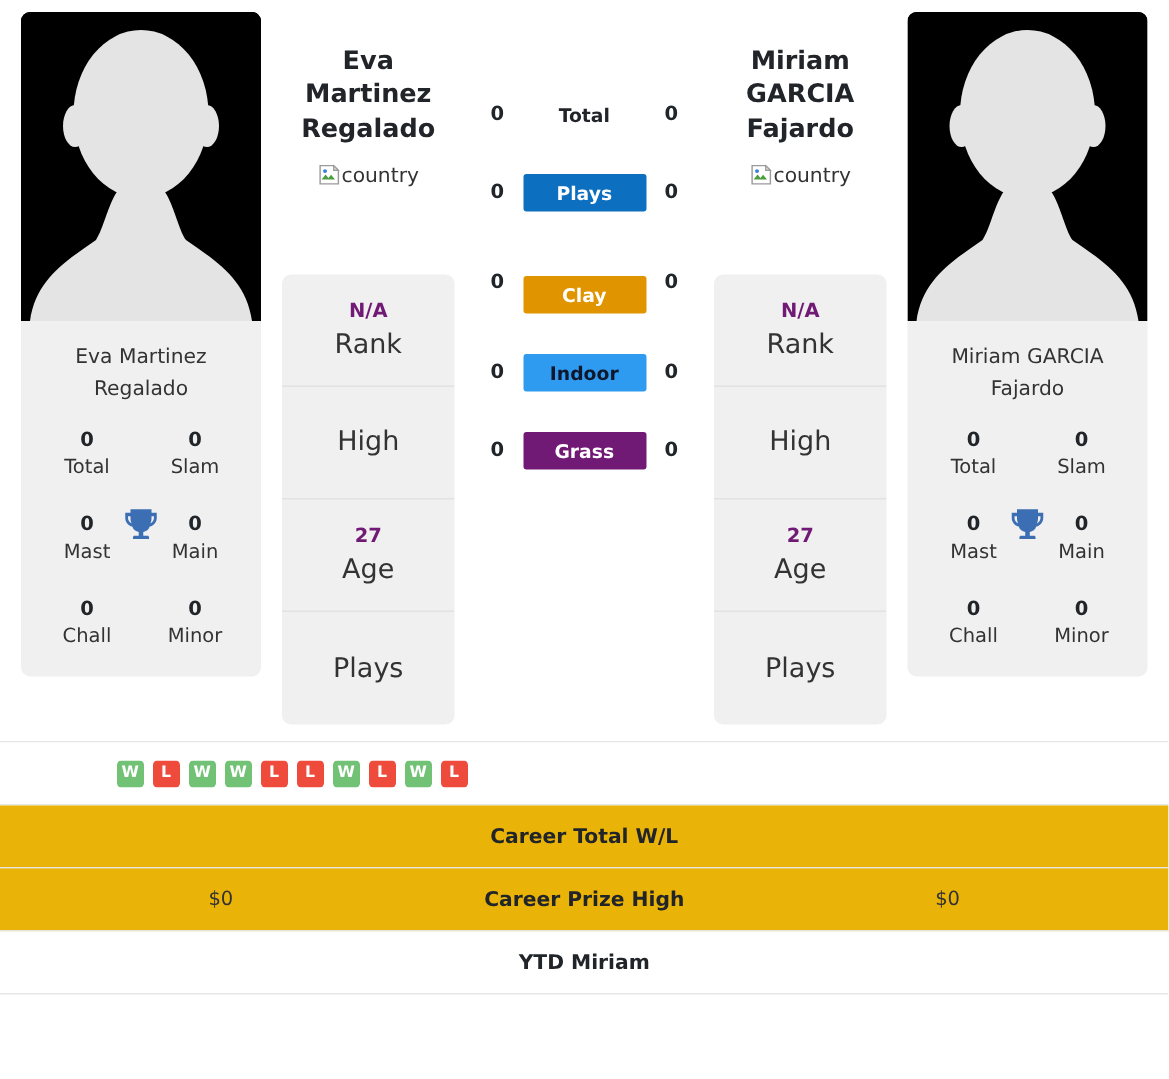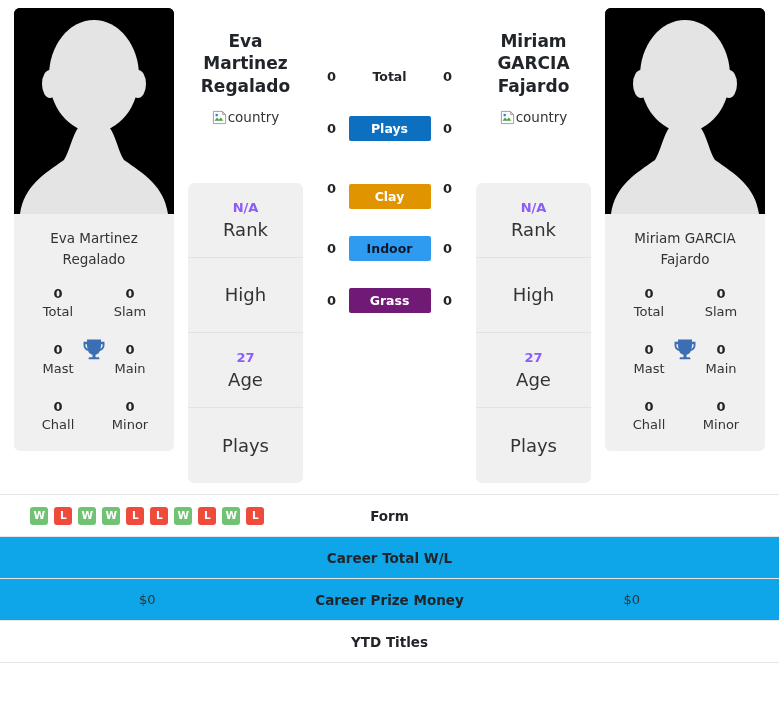--- a/index.html
+++ b/index.html
@@ -129,21 +129,21 @@
     border-bottom: 1px solid #e2e2e2;
     display: flex;
     flex-direction: column;
     align-items: center;
     justify-content: center;
   }
   .info-row:last-child { border-bottom: none; }
   .info-val {
     font-size: 13px;
     font-weight: bold;
-    color: #8b5cf6;
+    color: #701a75;
     line-height: 1.5;
   }
   .info-lab {
     font-size: 18px;
     color: #333333;
     line-height: 1.45;
   }
 
   
   .surface-col {
@@ -183,21 +183,21 @@
   .rows {
     border-top: 1px solid #e6e6e6;
   }
   .trow {
     display: flex;
     align-items: center;
     height: 41px;
     border-bottom: 1px solid #e6e6e6;
     background: #ffffff;
   }
-  .trow.striped { background: #0ea5e9; }
+  .trow.striped { background: #eab308; }
   .trow .side {
     flex: 1 1 0;
     text-align: center;
     font-size: 13px;
     color: #333333;
     overflow: hidden;
   }
   .trow .mid {
     flex: 0 0 190px;
     text-align: center;
@@ -448,37 +448,36 @@
           <div class="badge" style="background: rgb(114, 194, 118);">W</div>
           <div class="badge" style="background: rgb(114, 194, 118);">W</div>
           <div class="badge" style="background: rgb(239, 75, 60);">L</div>
           <div class="badge" style="background: rgb(239, 75, 60);">L</div>
           <div class="badge" style="background: rgb(114, 194, 118);">W</div>
           <div class="badge" style="background: rgb(239, 75, 60);">L</div>
           <div class="badge" style="background: rgb(114, 194, 118);">W</div>
           <div class="badge" style="background: rgb(239, 75, 60);">L</div>
         </div>
     </div>
-    <div class="mid">Form</div>
     <div class="side">
       <div class="form-badges" id="form-right-badges"></div>
     </div>
   </div>
 
   <div class="trow striped">
     <div class="side"></div>
     <div class="mid">Career Total W/L</div>
     <div class="side"></div>
   </div>
 
 
   <div class="trow striped">
     <div class="side">$0</div>
-    <div class="mid">Career Prize Money</div>
+    <div class="mid">Career Prize High</div>
     <div class="side">$0</div>
   </div>
 
   <div class="trow">
     <div class="side"></div>
-    <div class="mid">YTD Titles</div>
+    <div class="mid">YTD Miriam</div>
     <div class="side"></div>
   </div>
 </div>
 
 </body></html>

